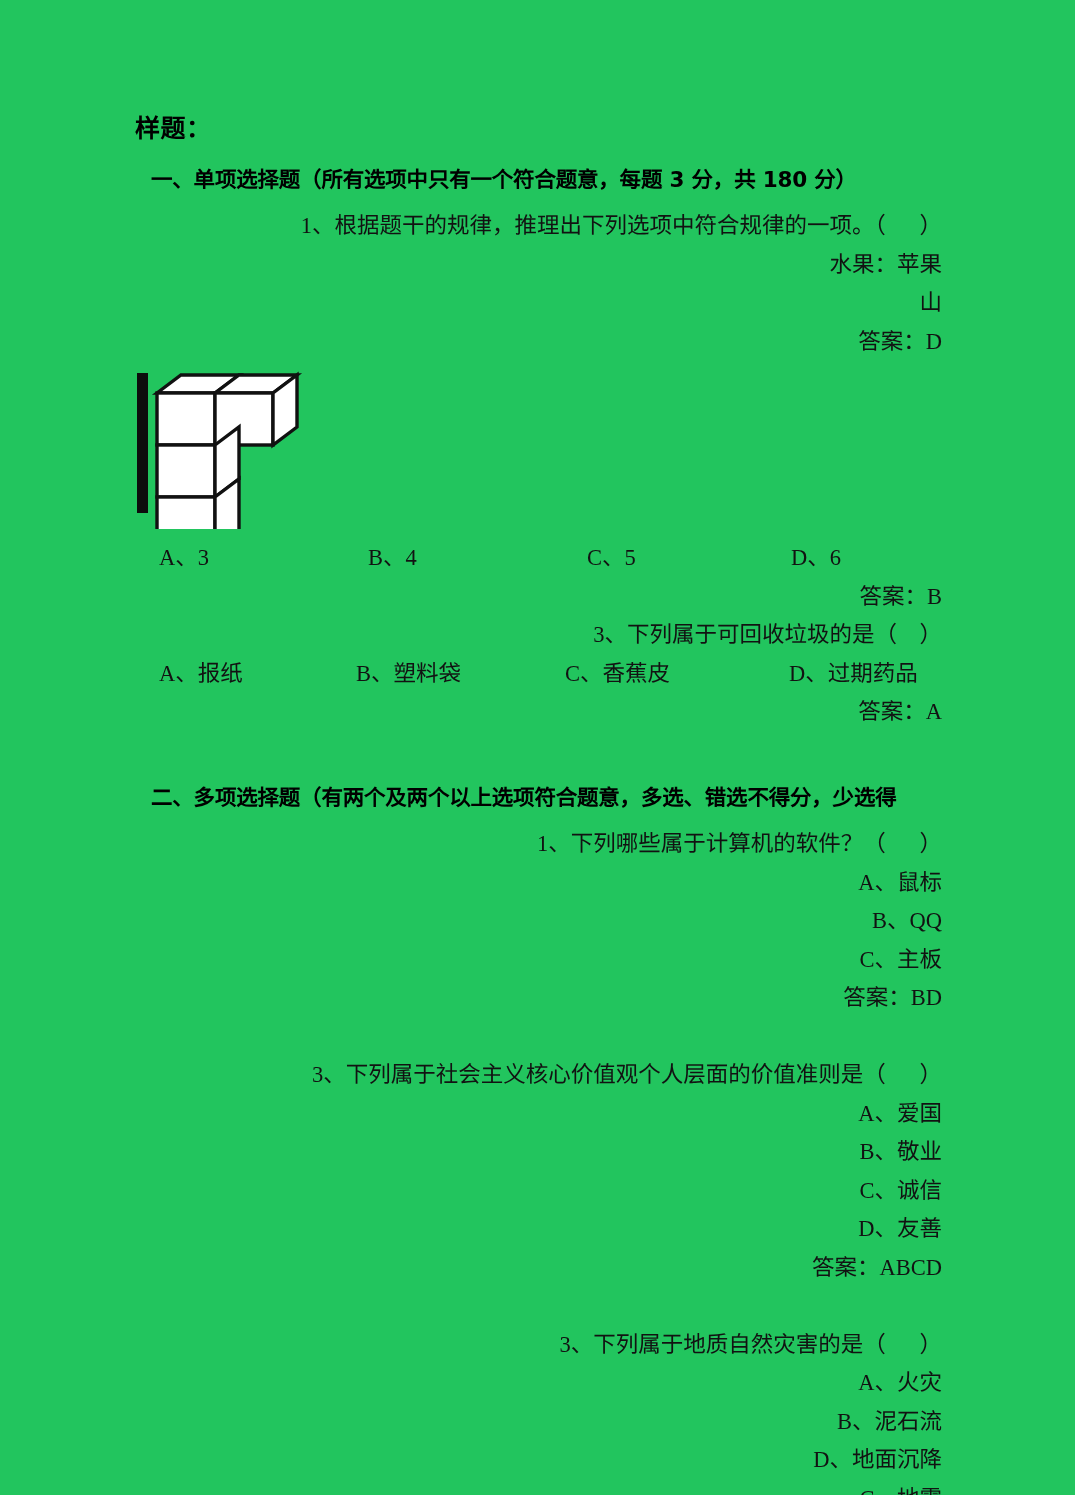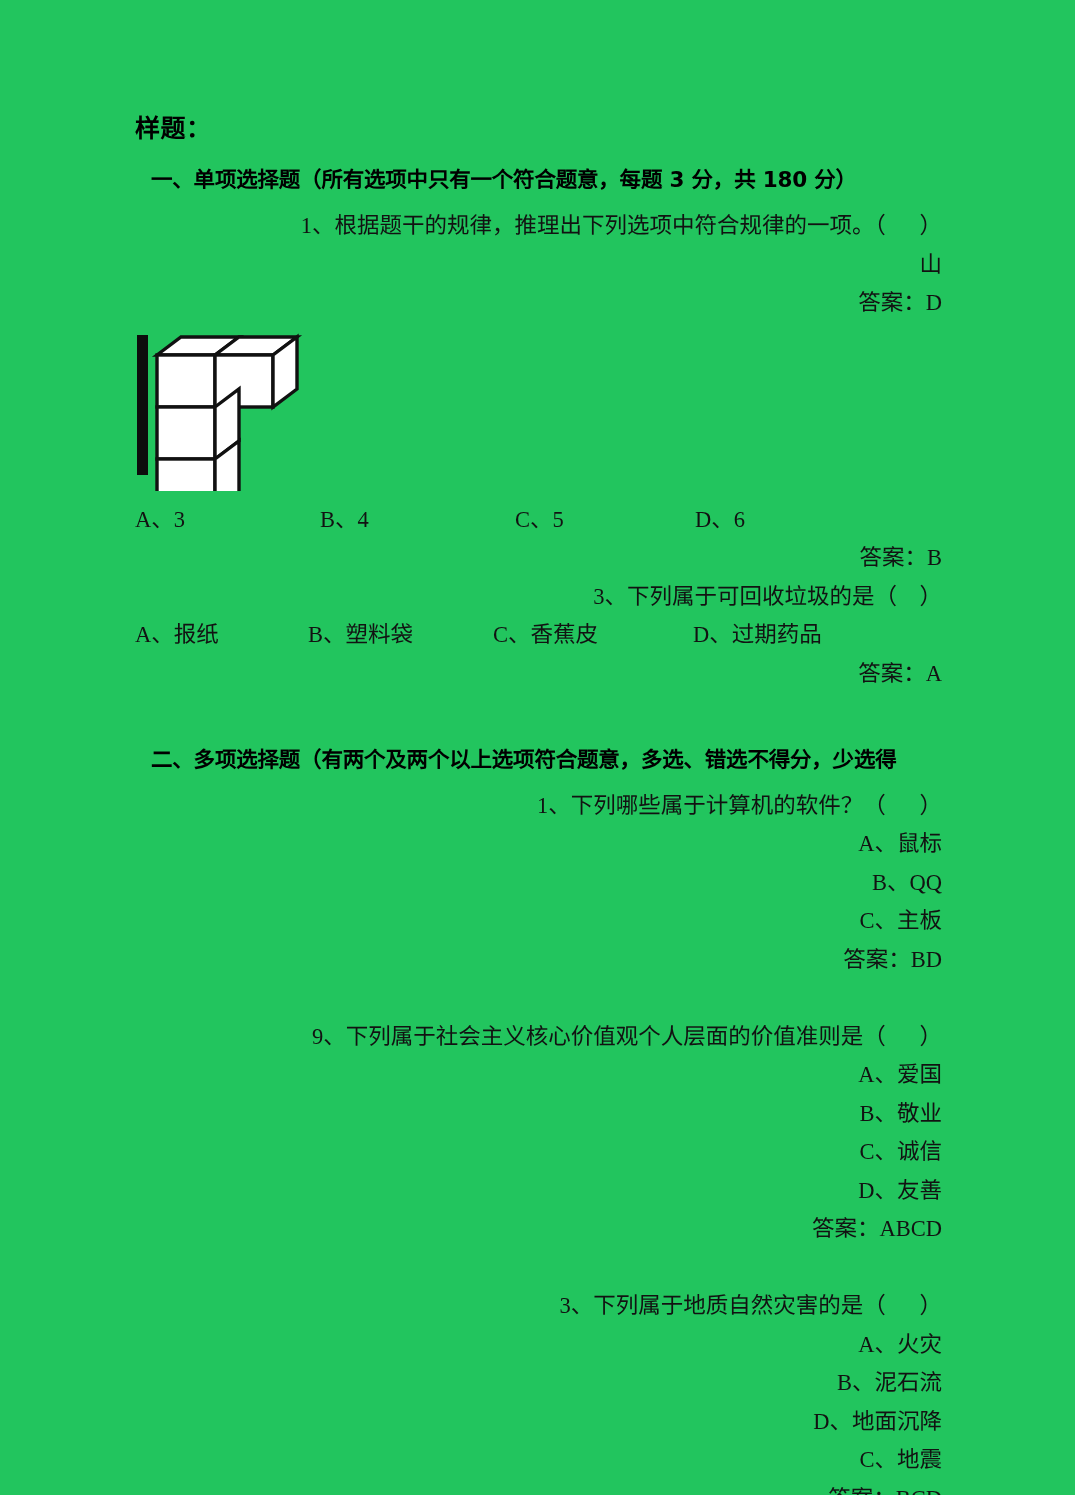--- a/index.html
+++ b/index.html
@@ -69,21 +69,21 @@
   .gap-b { display: inline-block; width: 40px; }
   .gap-c { display: inline-block; width: 42px; }
 
   .optrow {
     font-family: "Liberation Serif", "DejaVu Serif", serif;
     font-size: 22.5px;
     line-height: 30.5px;
     color: #121212;
     display: flex;
   }
-  .optrow > span { display: inline-block; }
+  .optrow > span { display: inline-block; margin-left: 24px; }
 
   
   .figure-wrap {
     position: relative;
     height: 178px;
     margin: 4px 0 0 0;
   }
   .figure {
     position: absolute;
     left: 0px;
@@ -107,20 +107,21 @@
   <div class="content">
 
     <h1 class="doc-title">样题：</h1>
 
     <div>
 
       <p class="section-heading">一、单项选择题（所有选项中只有一个符合题意，每题 3 分，共 180 分）</p>
 
       <div>
         <p class="line q-line">1、根据题干的规律，推理出下列选项中符合规律的一项。（      ）</p>
+        <p class="line">水果：苹果</p>
         <p class="line">山</p>
         <p class="line ans-line">答案：D</p>
       </div>
 
       <div>
 
         <div class="figure-wrap">
           <div class="bar"></div>
           <svg class="figure" viewBox="0 0 180 160">
             <g fill="#ffffff" stroke="#111111" stroke-width="3.4" stroke-linejoin="miter" stroke-linecap="square">
@@ -178,21 +179,21 @@
         <p class="line q-line">1、下列哪些属于计算机的软件？（      ）</p>
         <p class="line opt-line">A、鼠标</p>
         <p class="line opt-line">B、QQ</p>
         <p class="line opt-line">C、主板</p>
         <p class="line ans-line">答案：BD</p>
       </div>
 
       <div class="spacer"></div>
 
       <div>
-        <p class="line q-line">9、下列属于社会主义核心价值观个人层面的价值准则是（      ）</p>
+        <p class="line q-line">3、下列属于社会主义核心价值观个人层面的价值准则是（      ）</p>
         <p class="line opt-line">A、爱国</p>
         <p class="line opt-line">B、敬业</p>
         <p class="line opt-line">C、诚信</p>
         <p class="line opt-line">D、友善</p>
         <p class="line ans-line">答案：ABCD</p>
       </div>
 
       <div class="spacer"></div>
 
       <div>

